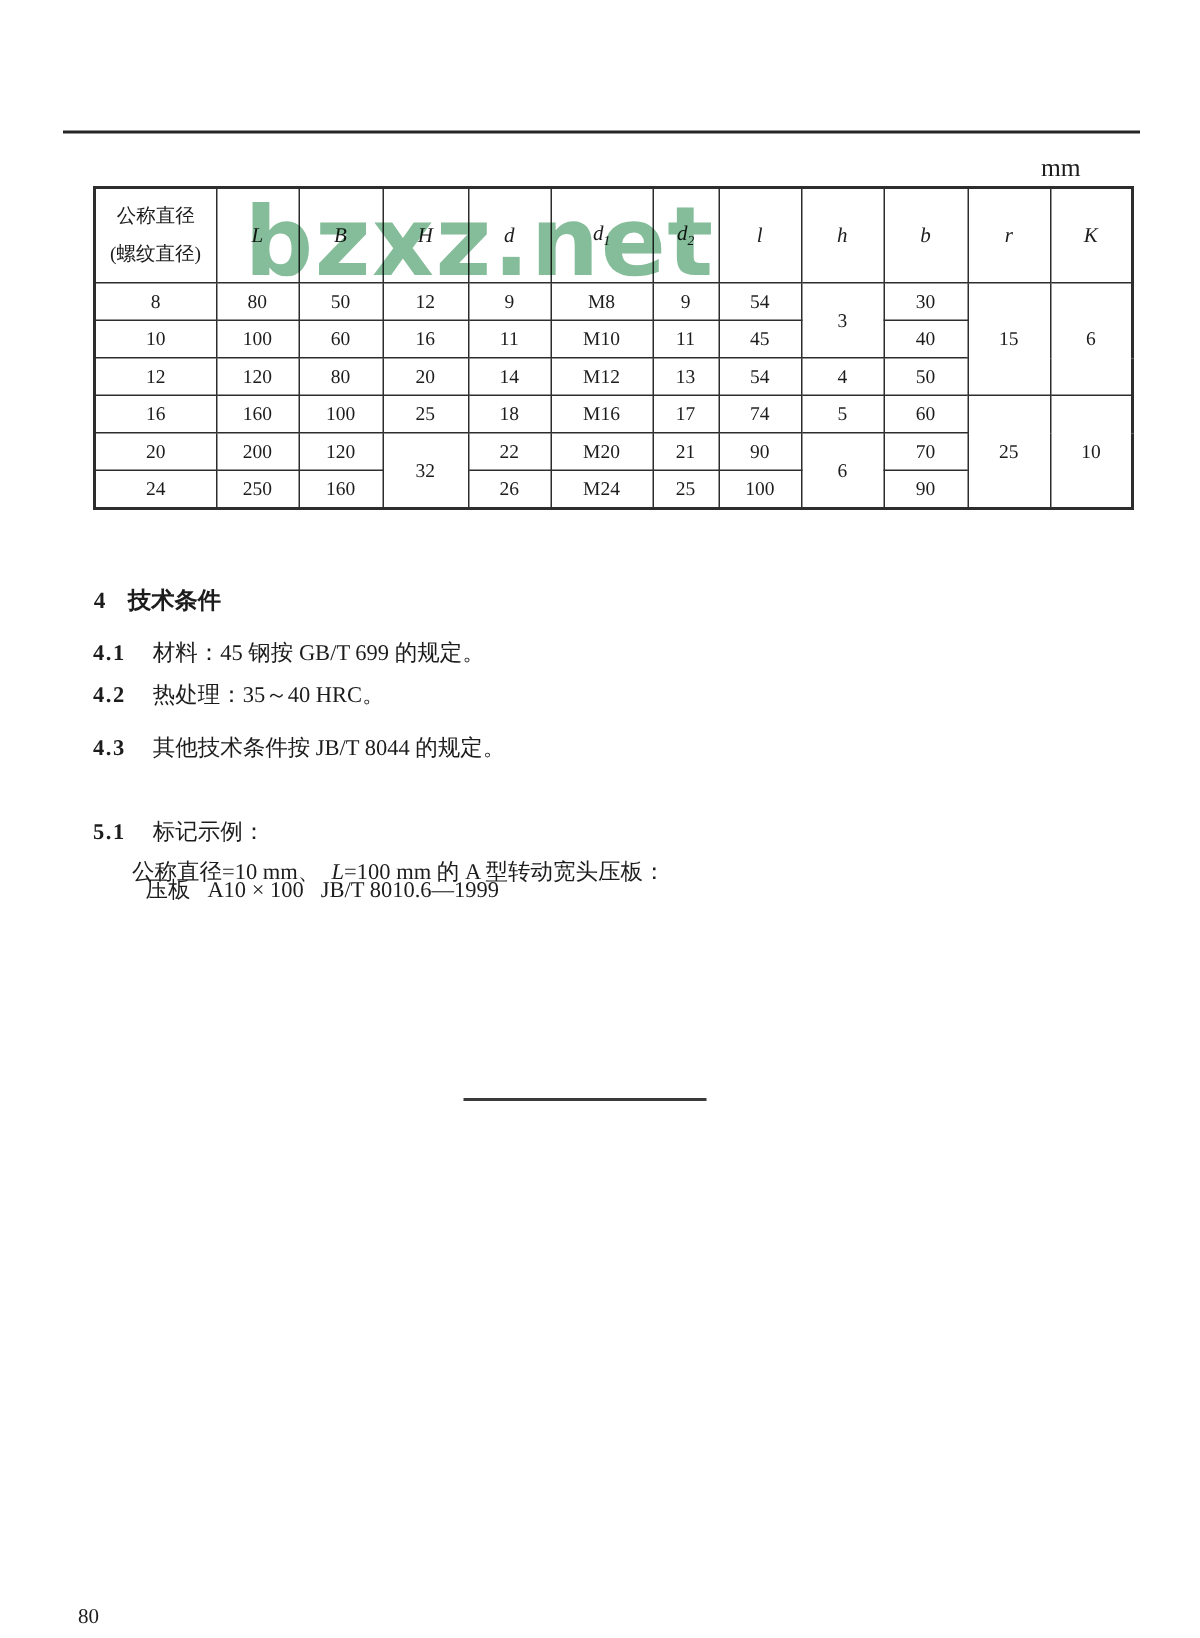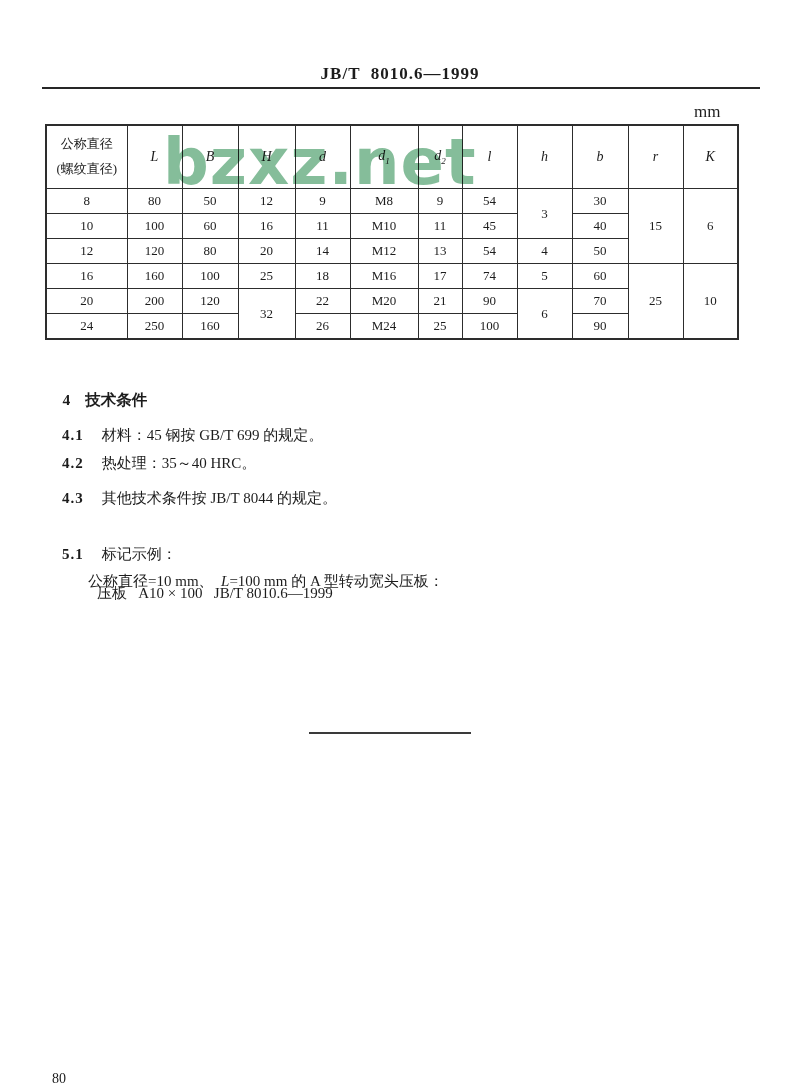--- a/index.html
+++ b/index.html
@@ -20,21 +20,21 @@
   .unit-label {
     position:absolute; top:102px; left:694px; font-size:17px;
   }
   table.dim-table {
     position:absolute; top:124px; left:45px; width:692px;
     border-collapse:collapse; table-layout:fixed;
   }
   table.dim-table, table.dim-table th, table.dim-table td {
     border:1px solid #2d2d2d;
   }
-  table.dim-table { border-width:2px; }
+  table.dim-table { border-width:2px;margin-left:17px; }
   table.dim-table th, table.dim-table td {
     text-align:center; vertical-align:middle; padding:0;
     font-size:13px; font-weight:normal;
   }
   thead th { height:62px; }
   .hvar { font-style:italic; font-size:14px; }
   .hsub { font-style:italic; font-size:9px; }
   th.dia-col { font-size:12.5px; line-height:1.9; font-style:normal; }
   tbody td { height:24px; }
   .watermark {
@@ -56,21 +56,20 @@
   }
   .page-number {
     position:absolute; top:1071px; left:52px; font-size:14px;
   }
 </style>
 </head>
 <body>
 
 <div class="page">
 
-  <div class="doc-title">JB/T  8010.6—1999</div>
   <div class="header-rule"></div>
   <div class="unit-label">mm</div>
 
   <table class="dim-table">
     <colgroup>
       <col style="width:81px">
         <col style="width:55px">
         <col style="width:56px">
       <col style="width:57px">
         <col style="width:55px">

